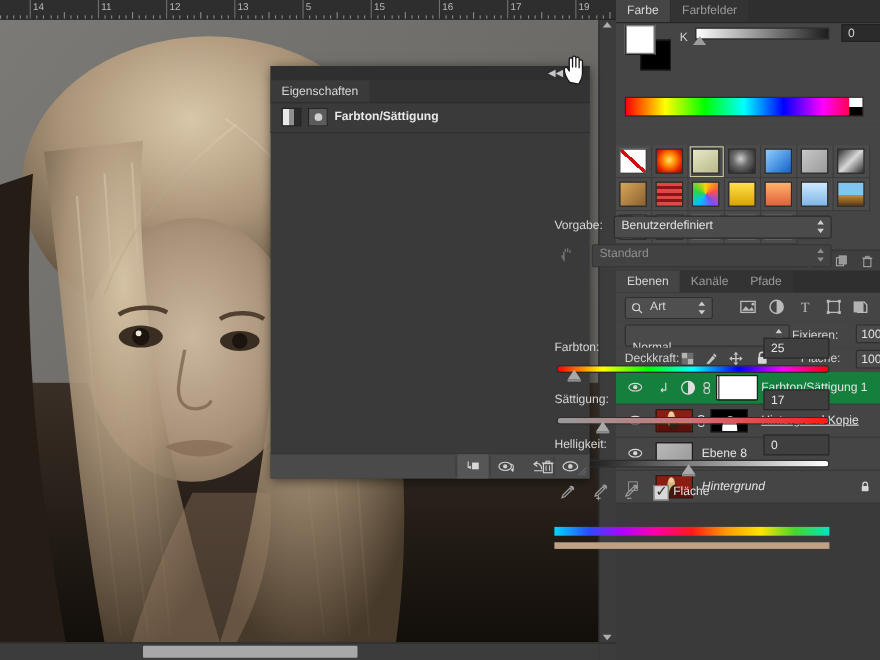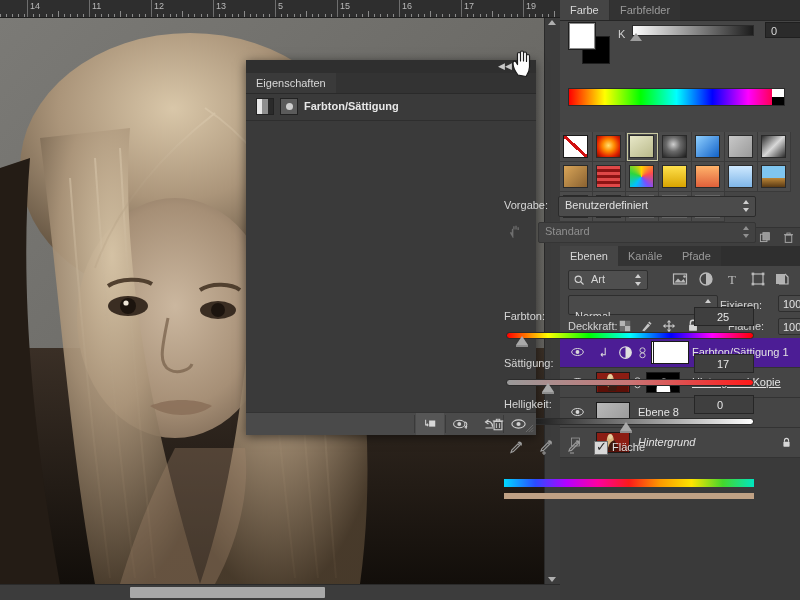--- a/index.html
+++ b/index.html
@@ -68,21 +68,21 @@
   .ficon{position:absolute;top:5px;width:16px;height:16px;opacity:.85;}
   .lblend{position:absolute;left:0;top:46px;width:240px;height:24px;background:#454545;}
   .blend-sel{position:absolute;left:8px;top:3px;width:148px;height:18px;background:#4a4a4a;border:1px solid #2e2e2e;border-radius:2px;}
   .blend-sel .txt{position:absolute;left:6px;top:14px;font-size:11px;color:#dcdcdc;}
   .lbl-right{position:absolute;font-size:11px;color:#d2d2d2;}
   .num-field{position:absolute;height:17px;line-height:17px;background:#4a4a4a;border:1px solid #2e2e2e;color:#e2e2e2;font-size:11px;text-align:left;padding-left:4px;box-sizing:border-box;border-radius:2px;}
   .lfix{position:absolute;left:0;top:70px;width:240px;height:22px;background:#454545;}
 
   .layer-list{position:absolute;left:0;top:92px;width:240px;}
   .layer-row{position:relative;height:29px;border-bottom:1px solid #333;background:#454545;}
-  .layer-row.active{background:#4c1d95;}
+  .layer-row.active{background:#15803d;}
   .eye{position:absolute;left:10px;top:8px;width:15px;height:12px;}
   .lthumb{position:absolute;top:4px;width:34px;height:21px;border:1px solid #191919;box-sizing:border-box;}
   .lname{position:absolute;top:8px;font-size:11px;color:#e3e3e3;white-space:nowrap;}
   .lname.ul{text-decoration:underline;}
   .lname.it{font-style:italic;}
 
   
   .props{position:absolute;left:246px;top:60px;width:290px;height:375px;background:#3a3a3a;box-shadow:0 2px 10px rgba(0,0,0,.55);z-index:30;}
   .props-titlebar{position:relative;height:13px;background:#2f2f2f;}
   .tb-btn{position:absolute;top:0;width:18px;height:13px;color:#c8c8c8;font-size:9px;text-align:center;line-height:13px;}
@@ -95,21 +95,21 @@
 
   .p-label{position:absolute;font-size:11px;color:#d6d6d6;}
   .p-sel{position:absolute;height:19px;background:#4b4b4b;border:1px solid #2b2b2b;border-radius:2px;}
   .p-sel.dis{background:#424242;border-color:#353535;}
   .p-sel .txt{position:absolute;left:6px;top:2px;font-size:11px;color:#e0e0e0;}
   .p-sel.dis .txt{color:#8f8f8f;}
   .spin{position:absolute;right:5px;top:3px;width:7px;height:12px;}
   .spin .up{position:absolute;top:0;left:0;width:0;height:0;border-left:3.5px solid transparent;border-right:3.5px solid transparent;border-bottom:4px solid #cfcfcf;}
   .spin .dn{position:absolute;bottom:0;left:0;width:0;height:0;border-left:3.5px solid transparent;border-right:3.5px solid transparent;border-top:4px solid #cfcfcf;}
 
-  .p-num{position:absolute;width:60px;height:19px;background:#3f3f3f;border:1px solid #262626;color:#e6e6e6;font-size:11px;line-height:19px;padding-left:22px;box-sizing:border-box;}
+  .p-num{position:absolute;width:60px;height:19px;background:#3f3f3f;border:1px solid #262626;color:#e6e6e6;font-size:11px;line-height:19px;padding-left:6px;box-sizing:border-box;}
   .p-slider{position:absolute;height:7px;border-radius:4px;border:1px solid #2c2c2c;box-sizing:border-box;}
   .p-knob{position:absolute;width:0;height:0;border-left:6px solid transparent;border-right:6px solid transparent;border-bottom:9px solid #a9a9a9;}
   .p-knob::after{content:"";position:absolute;left:-6px;top:9px;width:12px;height:2px;background:#8e8e8e;}
 
   .dropper{position:absolute;top:318px;width:16px;height:16px;}
   .chk{position:absolute;left:348px;top:320px;width:12px;height:12px;background:#d8d8d8;border:1px solid #6e6e6e;}
   .chk .mark{position:absolute;left:1px;top:-2px;color:#2c2c2c;font-size:13px;line-height:13px;}
   .chk-lbl{position:absolute;left:366px;top:320px;font-size:11px;color:#e0e0e0;}
 
   .out-ramp{position:absolute;left:258px;top:358px;width:250px;height:8px;

